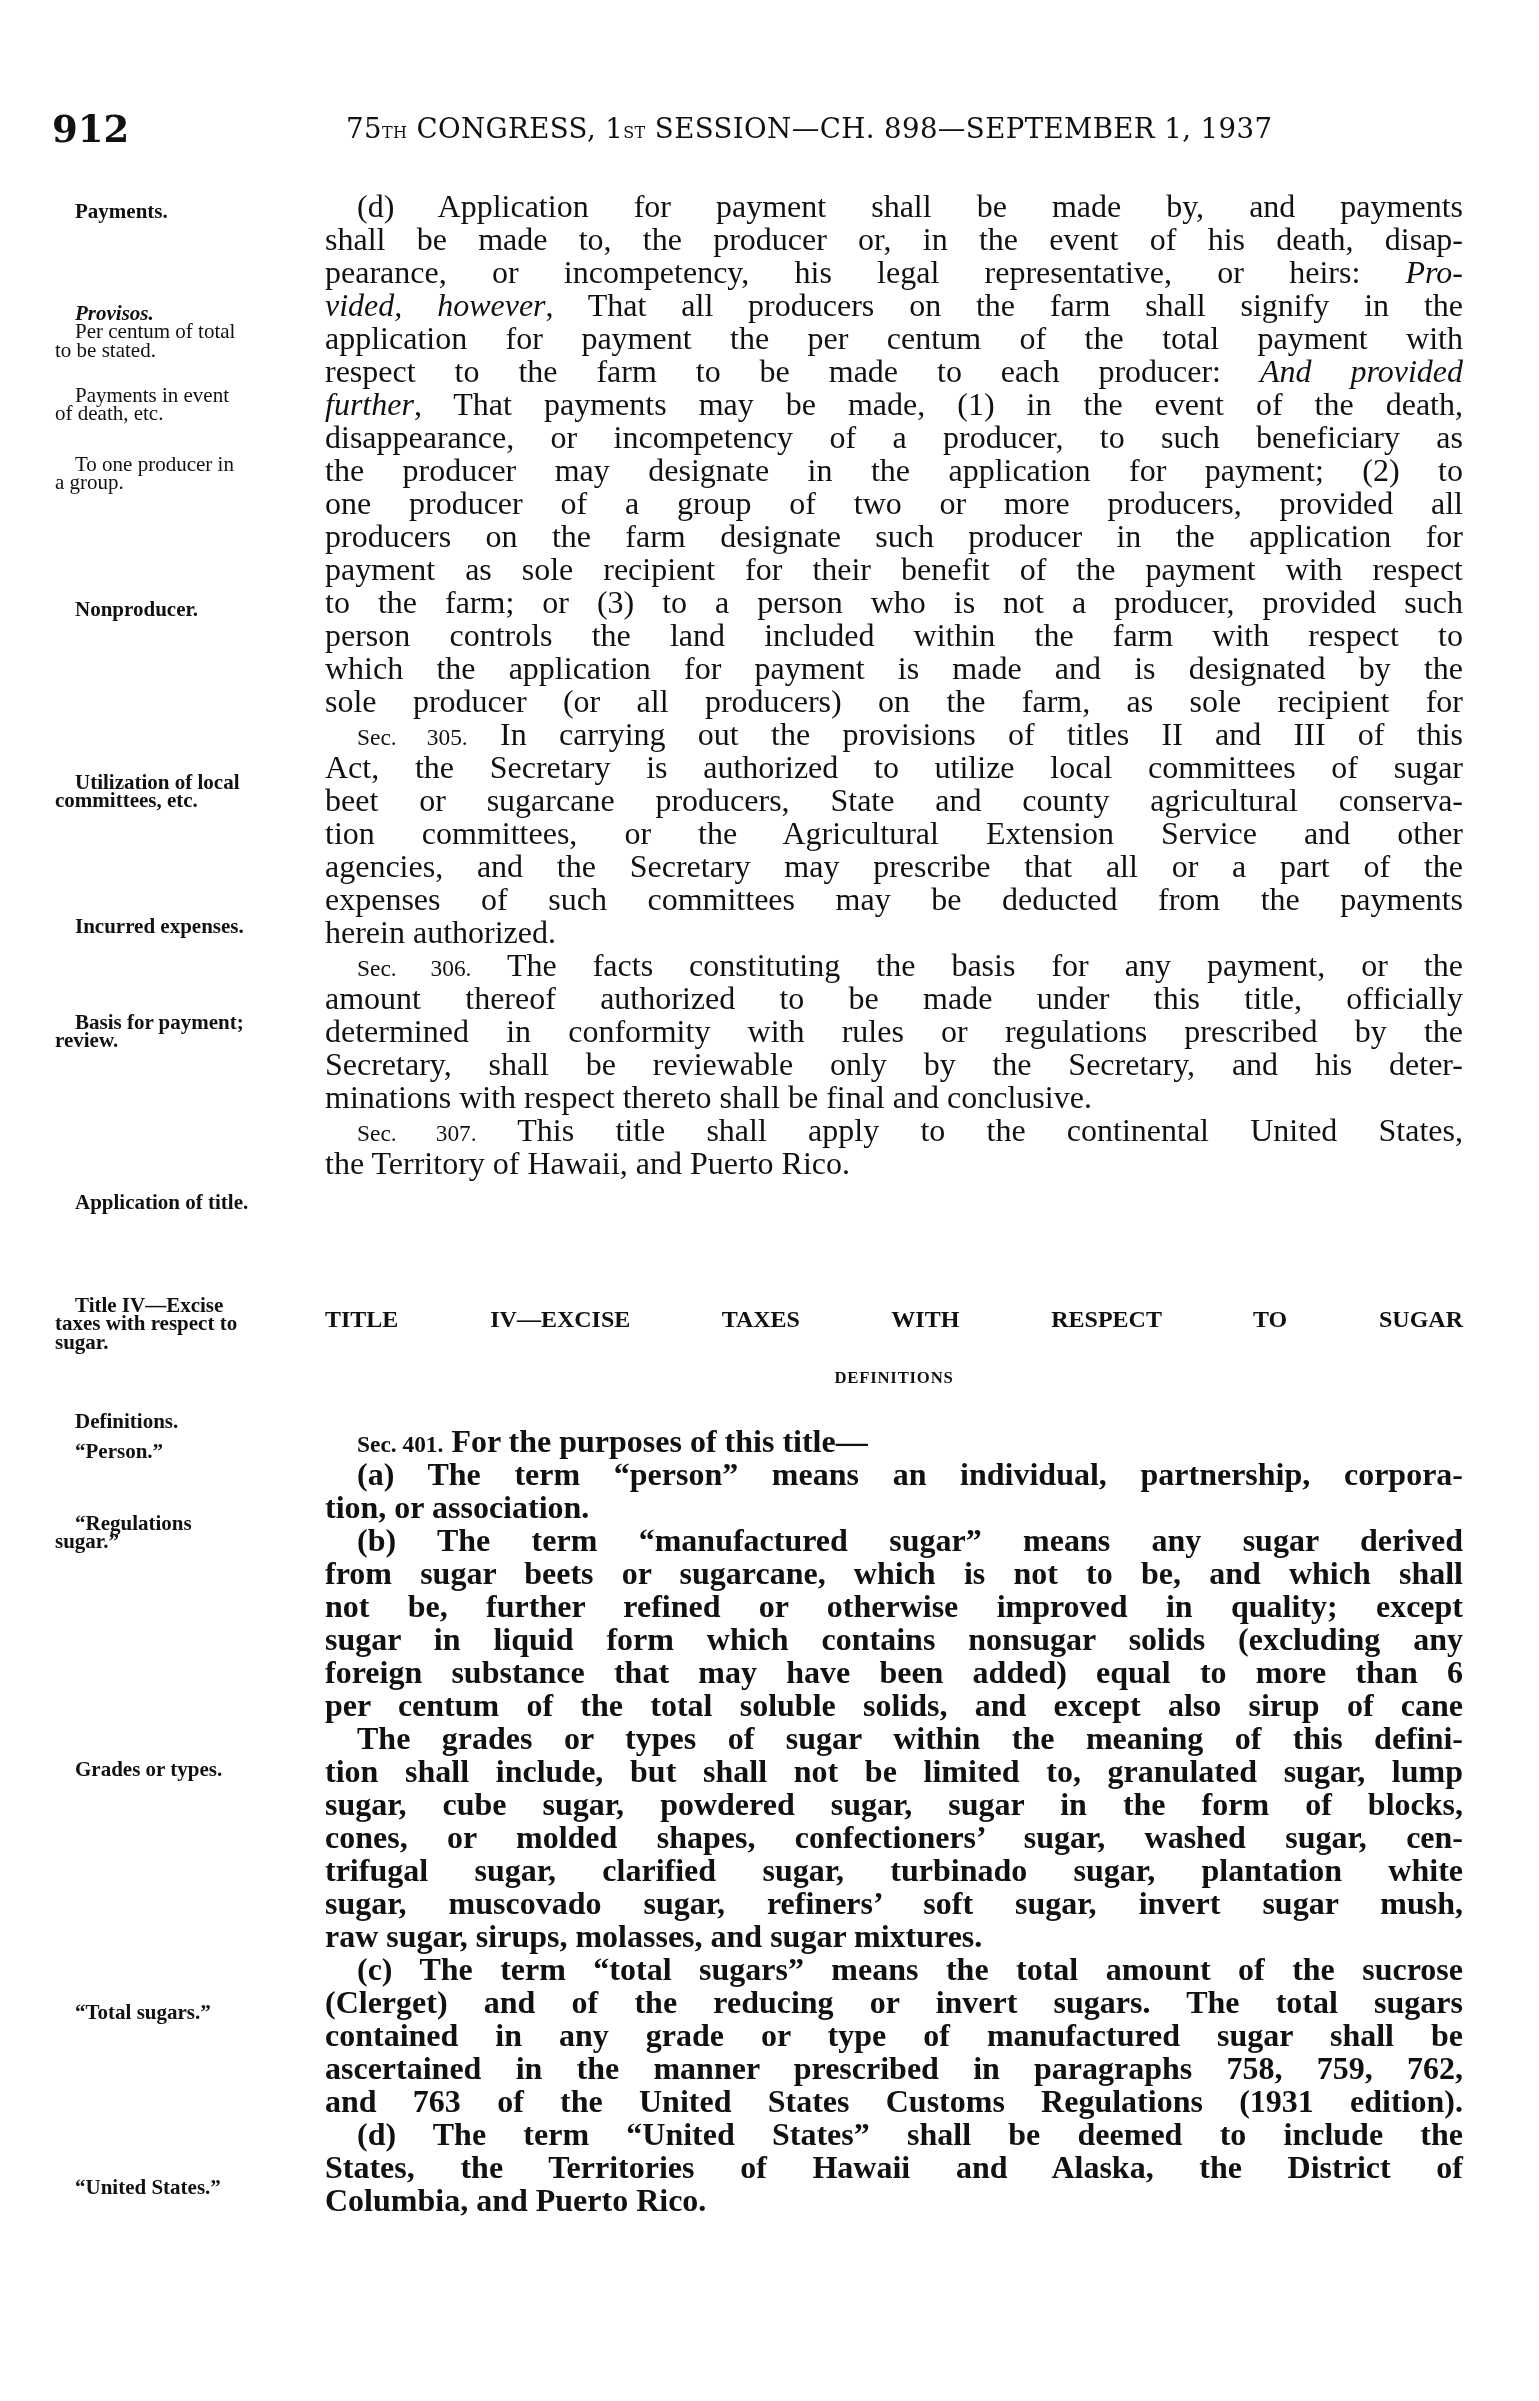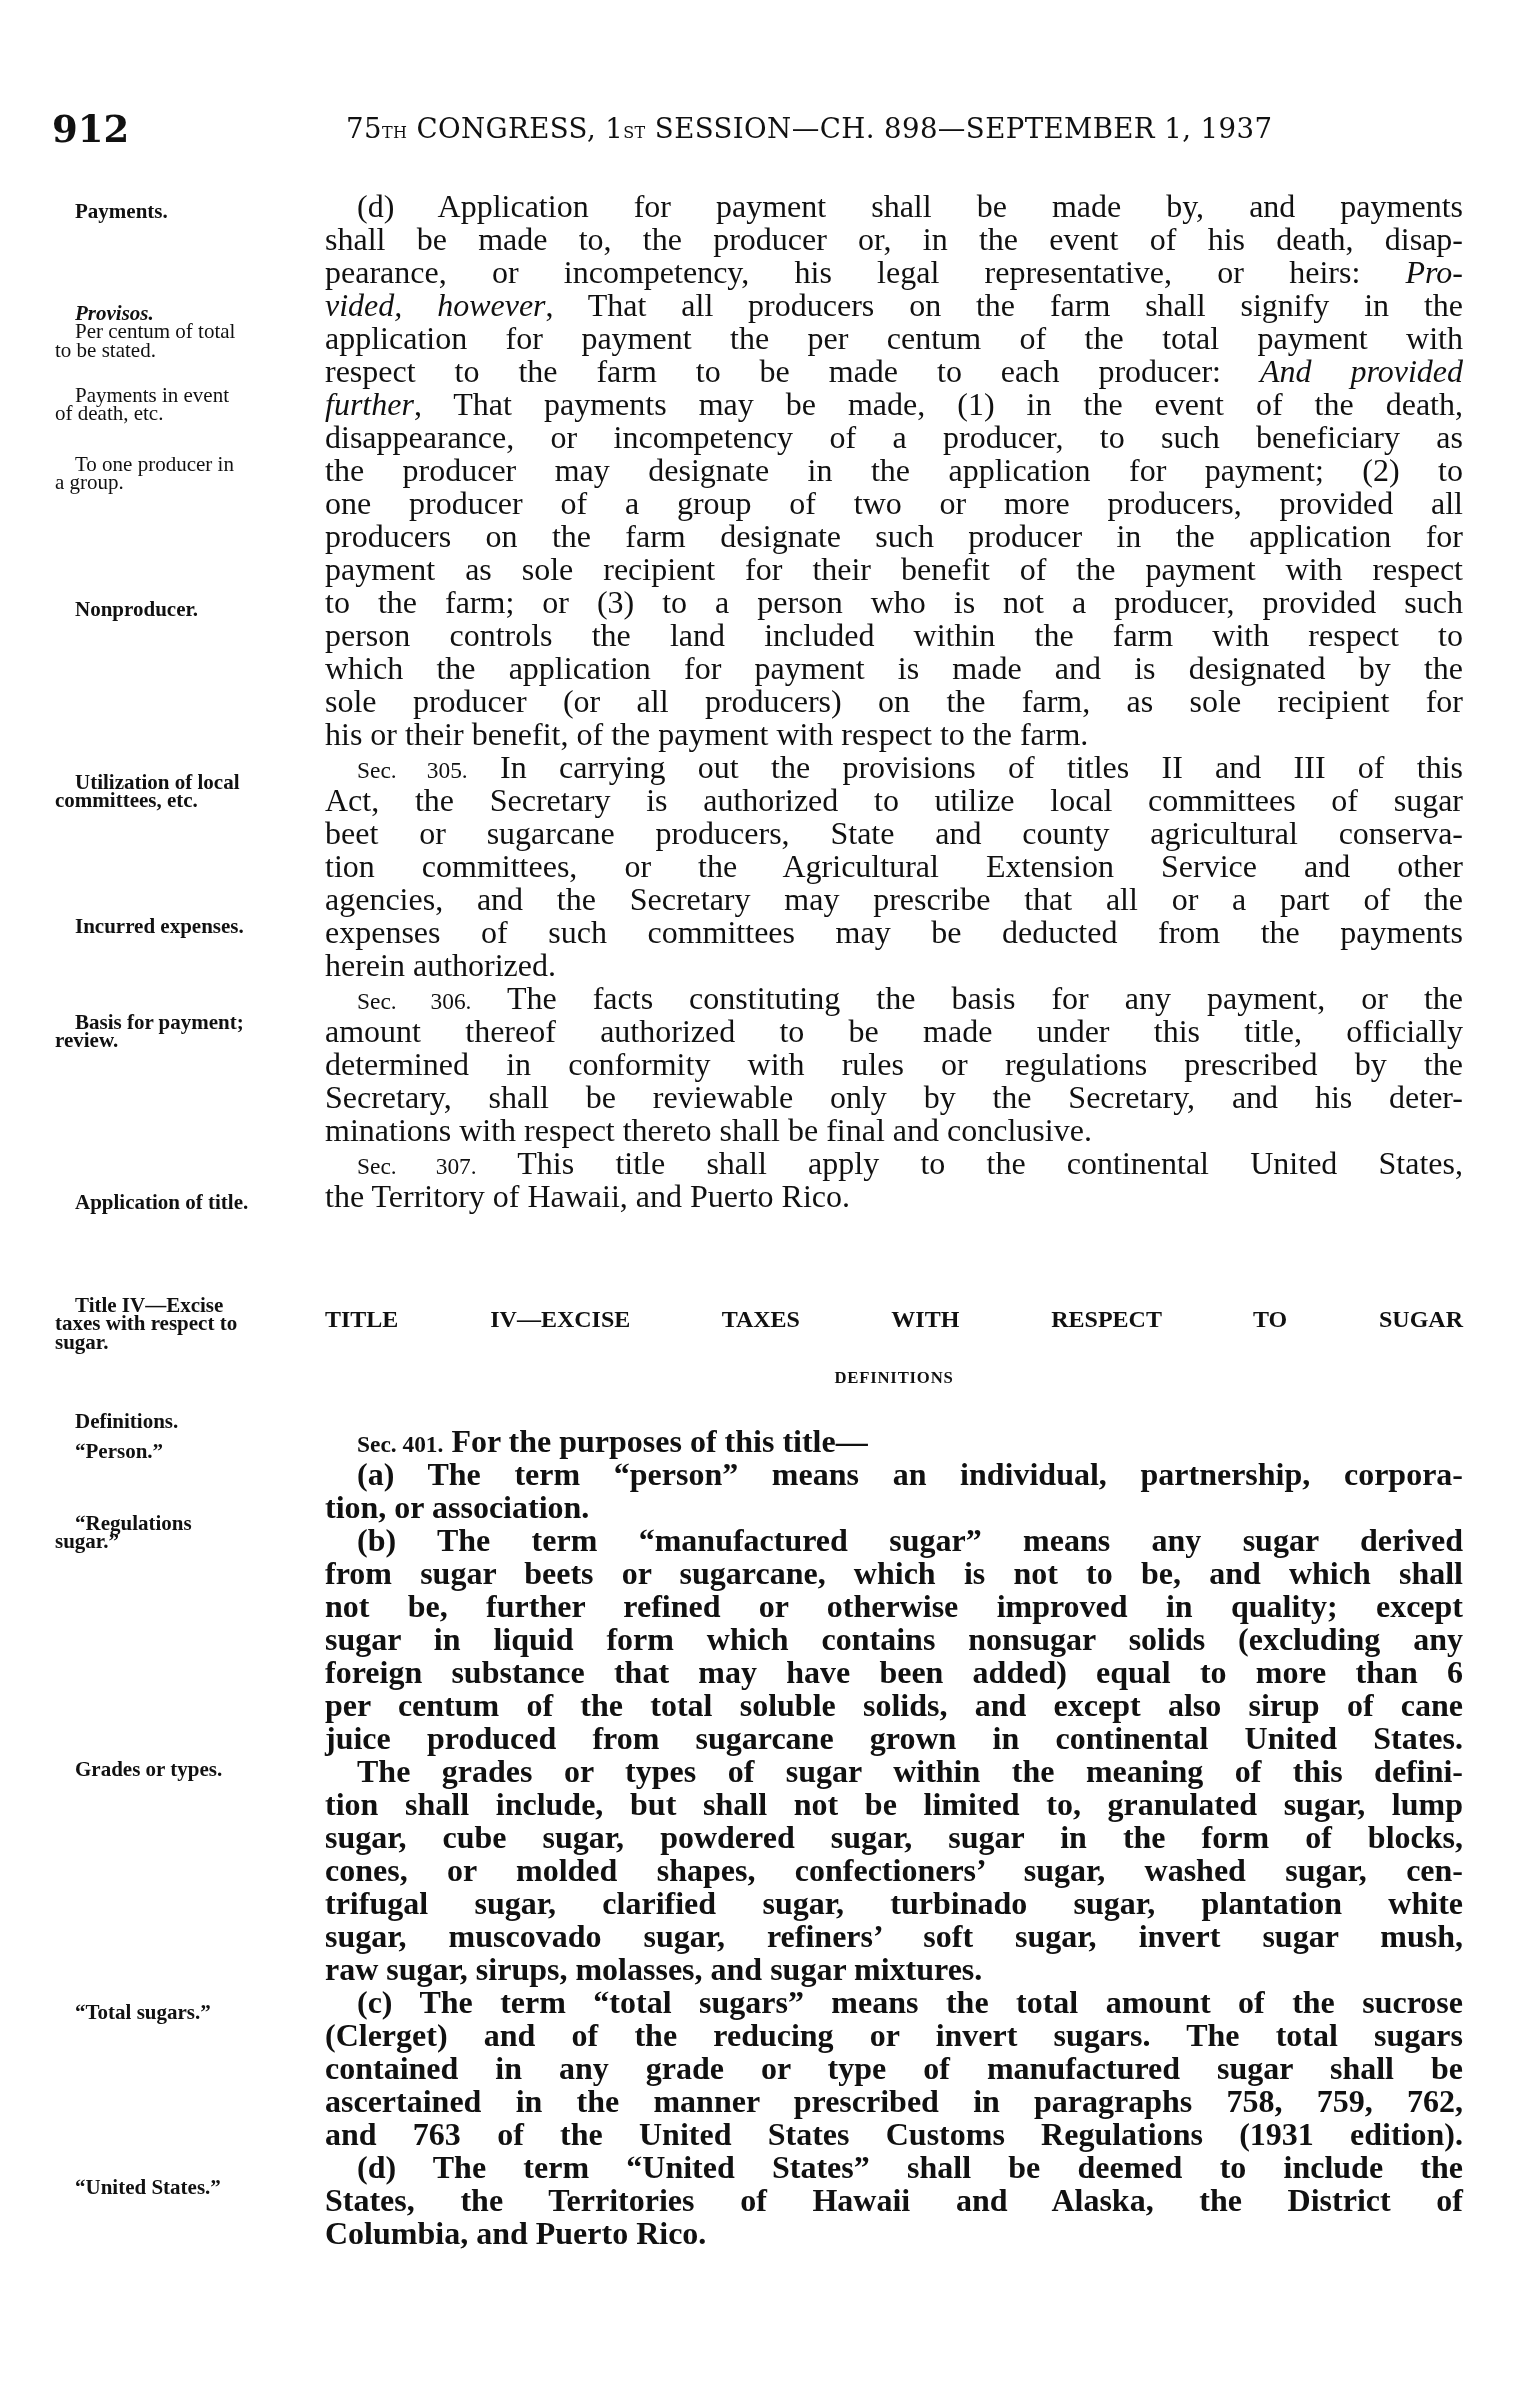--- a/index.html
+++ b/index.html
@@ -97,21 +97,20 @@
       <span class="line"><em>further</em><span>, That payments may be made, (1) in the event of the death,</span></span>
       <span class="line">disappearance, or incompetency of a producer, to such beneficiary as</span>
       <span class="line">the producer may designate in the application for payment; (2) to</span>
       <span class="line">one producer of a group of two or more producers, provided all</span>
       <span class="line">producers on the farm designate such producer in the application for</span>
       <span class="line">payment as sole recipient for their benefit of the payment with respect</span>
       <span class="line">to the farm; or (3) to a person who is not a producer, provided such</span>
       <span class="line">person controls the land included within the farm with respect to</span>
       <span class="line">which the application for payment is made and is designated by the</span>
       <span class="line">sole producer (or all producers) on the farm, as sole recipient for</span>
-      <span class="line last">his or their benefit, of the payment with respect to the farm.</span>
     </div>
     <div>
       <span class="line indent"><span class="sc-small">Sec. 305.</span><span> In carrying out the provisions of titles II and III of this</span></span>
       <span class="line">Act, the Secretary is authorized to utilize local committees of sugar</span>
       <span class="line">beet or sugarcane producers, State and county agricultural conserva-</span>
       <span class="line">tion committees, or the Agricultural Extension Service and other</span>
       <span class="line">agencies, and the Secretary may prescribe that all or a part of the</span>
       <span class="line">expenses of such committees may be deducted from the payments</span>
       <span class="line last">herein authorized.</span>
     </div>
@@ -134,21 +133,20 @@
   <div class="body2">
     <span class="line indent last"><span class="sc-small">Sec. 401.</span><span> For the purposes of this title—</span></span>
     <span class="line indent">(a) The term “person” means an individual, partnership, corpora-</span>
     <span class="line last">tion, or association.</span>
     <span class="line indent">(b) The term “manufactured sugar” means any sugar derived</span>
     <span class="line">from sugar beets or sugarcane, which is not to be, and which shall</span>
     <span class="line">not be, further refined or otherwise improved in quality; except</span>
     <span class="line">sugar in liquid form which contains nonsugar solids (excluding any</span>
     <span class="line">foreign substance that may have been added) equal to more than 6</span>
     <span class="line">per centum of the total soluble solids, and except also sirup of cane</span>
-    <span class="line">juice produced from sugarcane grown in continental United States.</span>
     <span class="line indent">The grades or types of sugar within the meaning of this defini-</span>
     <span class="line">tion shall include, but shall not be limited to, granulated sugar, lump</span>
     <span class="line">sugar, cube sugar, powdered sugar, sugar in the form of blocks,</span>
     <span class="line">cones, or molded shapes, confectioners’ sugar, washed sugar, cen-</span>
     <span class="line">trifugal sugar, clarified sugar, turbinado sugar, plantation white</span>
     <span class="line">sugar, muscovado sugar, refiners’ soft sugar, invert sugar mush,</span>
     <span class="line last">raw sugar, sirups, molasses, and sugar mixtures.</span>
     <span class="line indent">(c) The term “total sugars” means the total amount of the sucrose</span>
     <span class="line">(Clerget) and of the reducing or invert sugars.  The total sugars</span>
     <span class="line">contained in any grade or type of manufactured sugar shall be</span>

